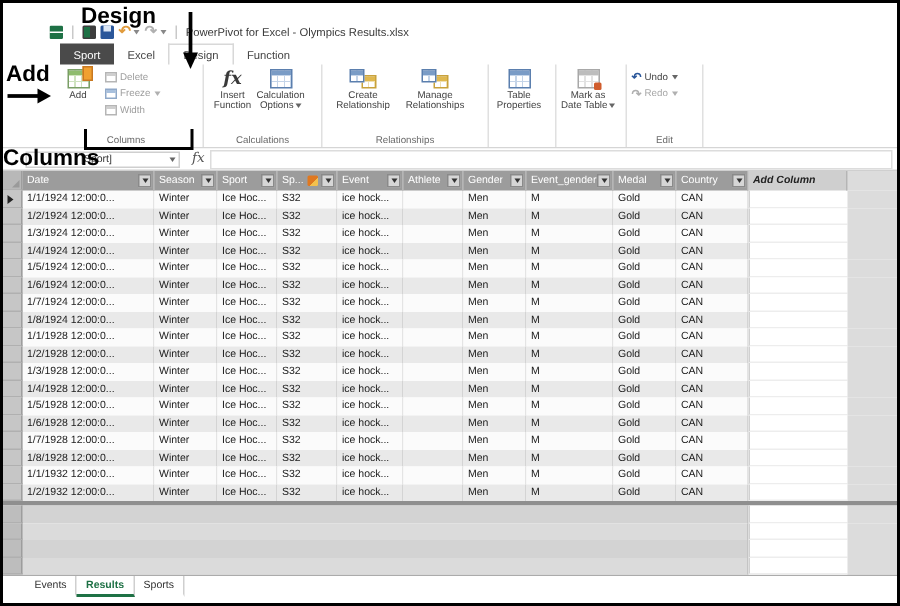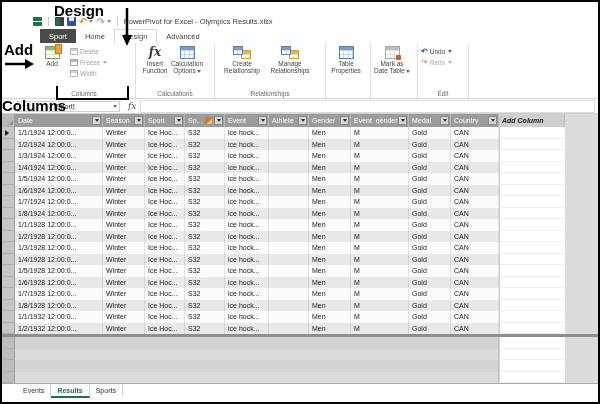--- a/index.html
+++ b/index.html
@@ -117,23 +117,23 @@
     <span class="uglyph undo-o">↶</span>
     <span class="qdrop"></span>
     <span class="uglyph redo-g">↷</span>
     <span class="qdrop"></span>
     <span class="vsep"></span>
     <span class="apptitle">PowerPivot for Excel - Olympics Results.xlsx</span>
   </div>
 
   <div class="tabrow">
     <div class="rtab file">Sport</div>
-    <div class="rtab">Home</div>
+    <div class="rtab">Excel</div>
     <div class="rtab active">Design</div>
-    <div class="rtab">Advanced</div>
+    <div class="rtab">Function</div>
   </div>
 
   <div class="ribbon">
     <div class="rgroup" style="width:96px">
       <div class="btn-large">
         <span class="mini-tbl ico-addcolumn"></span>
         <span class="blabel">Add</span>
       </div>
       <div class="small-stack">
         <div class="sbtn">

